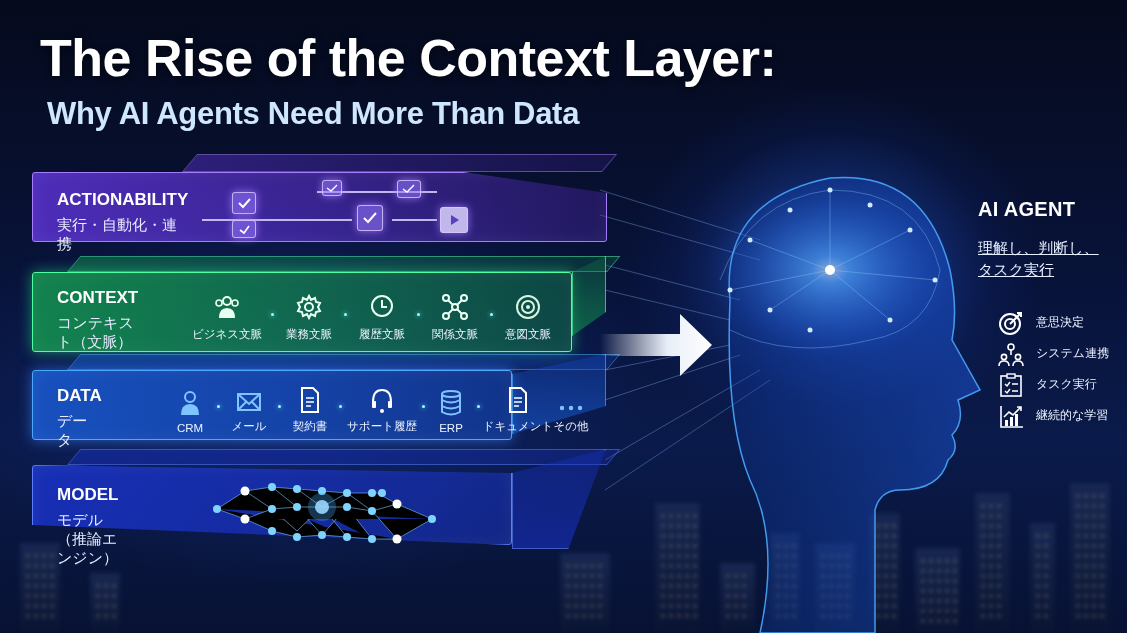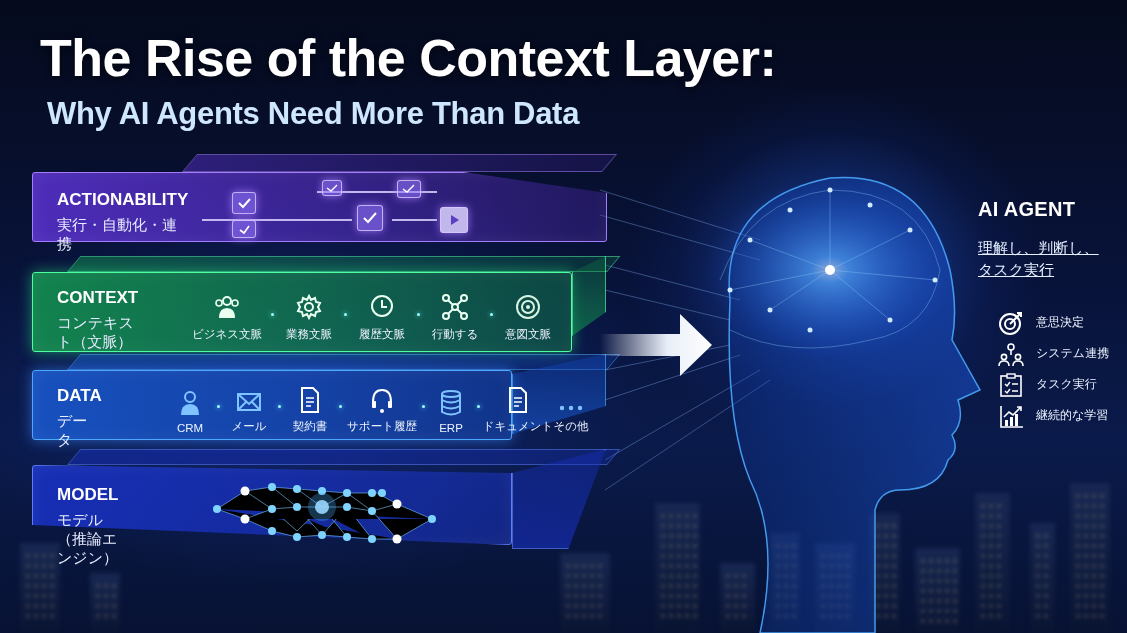--- a/index.html
+++ b/index.html
@@ -168,21 +168,21 @@
     <div class="sep"></div>
     <div class="item" style="width:52px">
       <svg width="30" height="30" viewBox="0 0 30 30">
           <circle cx="15" cy="15" r="3" fill="none" stroke="#e9fff0" stroke-width="2"></circle>
           <circle cx="6" cy="6" r="3" fill="none" stroke="#e9fff0" stroke-width="2"></circle>
           <circle cx="24" cy="6" r="3" fill="none" stroke="#e9fff0" stroke-width="2"></circle>
           <circle cx="6" cy="24" r="3" fill="none" stroke="#e9fff0" stroke-width="2"></circle>
           <circle cx="24" cy="24" r="3" fill="none" stroke="#e9fff0" stroke-width="2"></circle>
           <path d="M8 8 L13 13 M22 8 L17 13 M8 22 L13 17 M22 22 L17 17" stroke="#e9fff0" stroke-width="2"></path>
         </svg>
-      <span class="cap">行動する</span>
+      <span class="cap">関係文脈</span>
     </div>
     <div class="sep"></div>
     <div class="item" style="width:52px">
       <svg width="30" height="30" viewBox="0 0 30 30">
           <circle cx="15" cy="15" r="11" fill="none" stroke="#d7f5e0" stroke-width="2"></circle>
           <circle cx="15" cy="15" r="6" fill="none" stroke="#d7f5e0" stroke-width="2"></circle>
           <circle cx="15" cy="15" r="2" fill="#d7f5e0"></circle>
         </svg>
       <span class="cap">意図文脈</span>
     </div>

